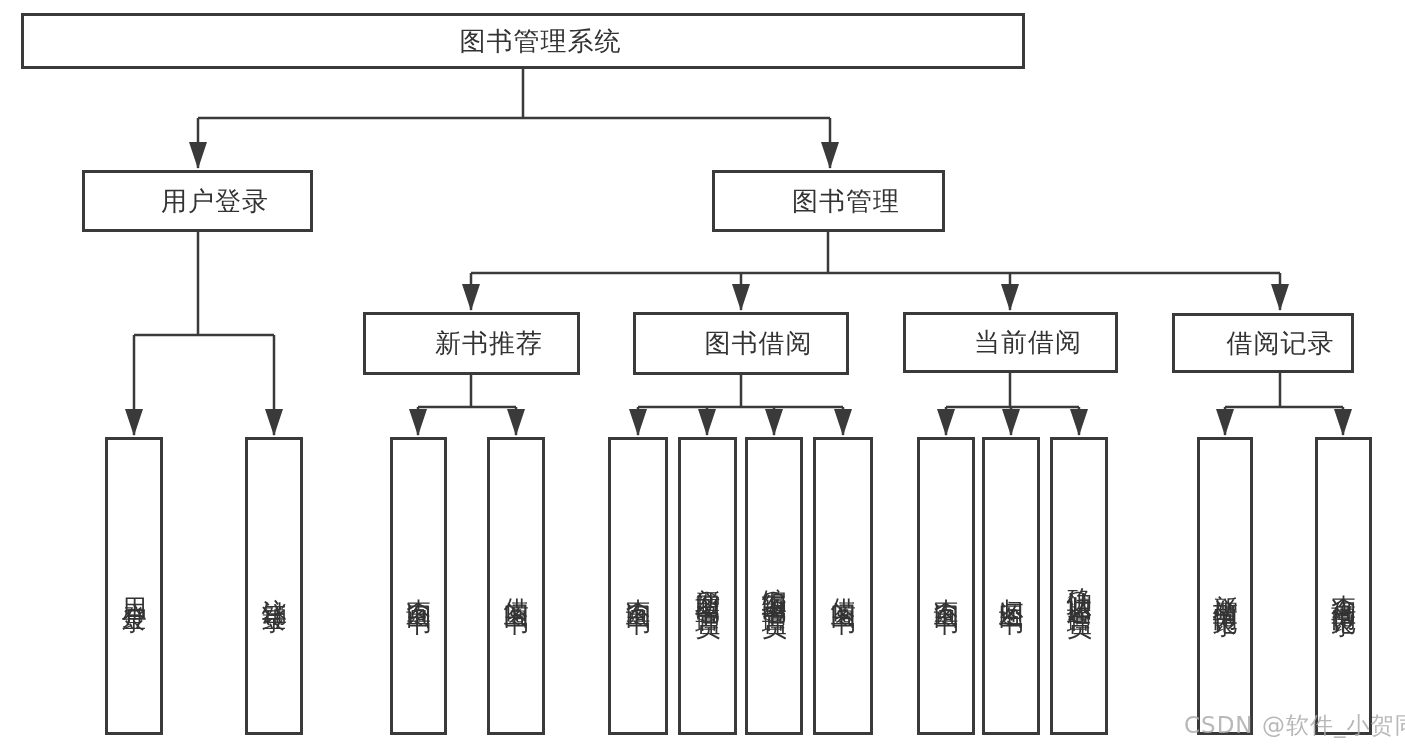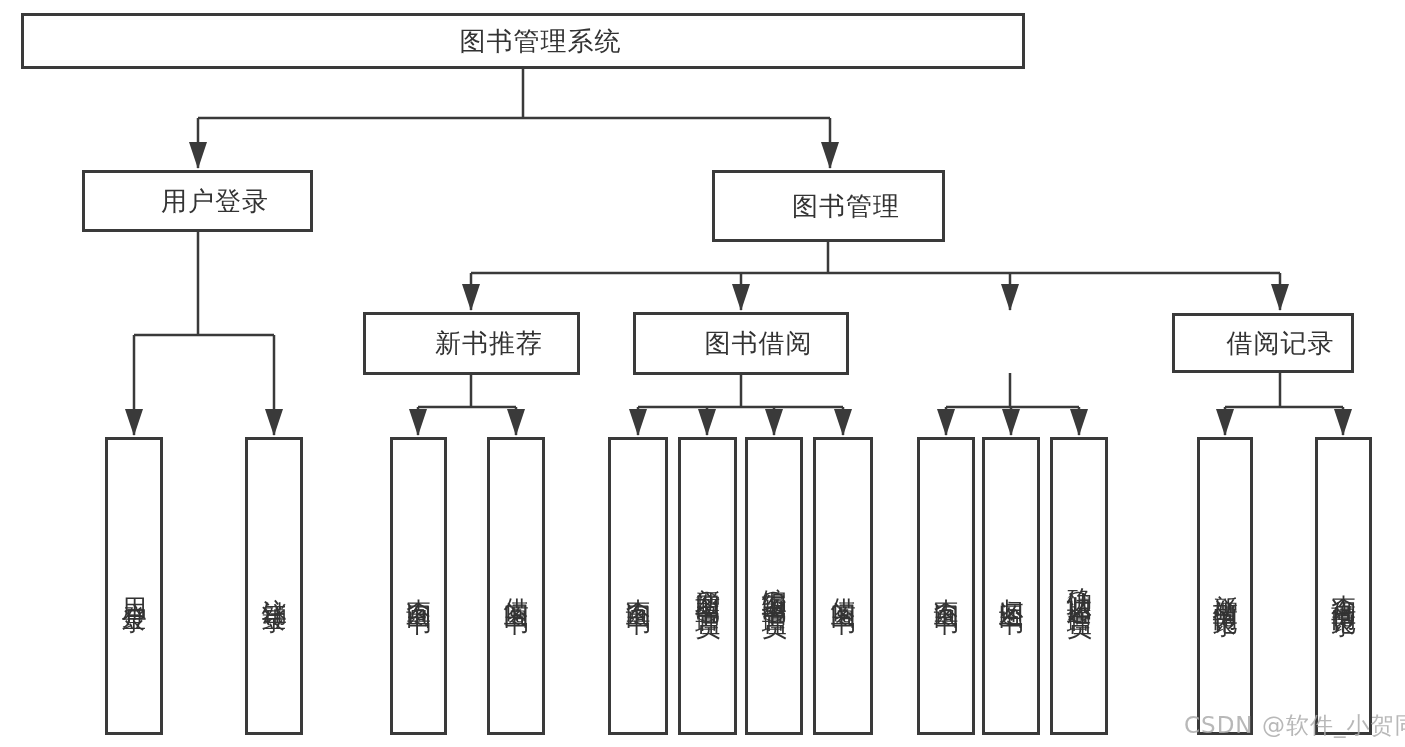--- a/index.html
+++ b/index.html
@@ -92,24 +92,25 @@
 
       <path d="M1280,373 L1280,407 M1225,407 L1343,407"></path>
       <line x1="1225" y1="407" x2="1225" y2="435" marker-end="url(#arrow)"></line>
       <line x1="1343" y1="407" x2="1343" y2="435" marker-end="url(#arrow)"></line>
     </g>
   </svg>
 
   <div class="node" style="left:21px;top:13px;width:1004px;height:56px;">图书管理系统</div>
 
   <div class="node" style="left:82px;top:170px;width:231px;height:62px;">用户登录</div>
-  <div class="node" style="left:712px;top:170px;width:233px;height:72px;">图书管理</div>
+  <div class="node" style="left:712px;top:170px;width:233px;height:62px;">图书管理</div>
 
   <div class="node" style="left:363px;top:312px;width:217px;height:63px;">新书推荐</div>
   <div class="node" style="left:633px;top:312px;width:216px;height:63px;">图书借阅</div>
+  <div class="node" style="left:903px;top:312px;width:215px;height:61px;">当前借阅</div>
   <div class="node" style="left:1172px;top:313px;width:182px;height:60px;">借阅记录</div>
 
   <div class="leaf" style="left:105px;width:58px;">
     <span>用户登录</span>
   </div>
   <div class="leaf" style="left:245px;width:58px;">
     <span>注销登录</span>
   </div>
 
   <div class="leaf" style="left:390px;width:57px;">

